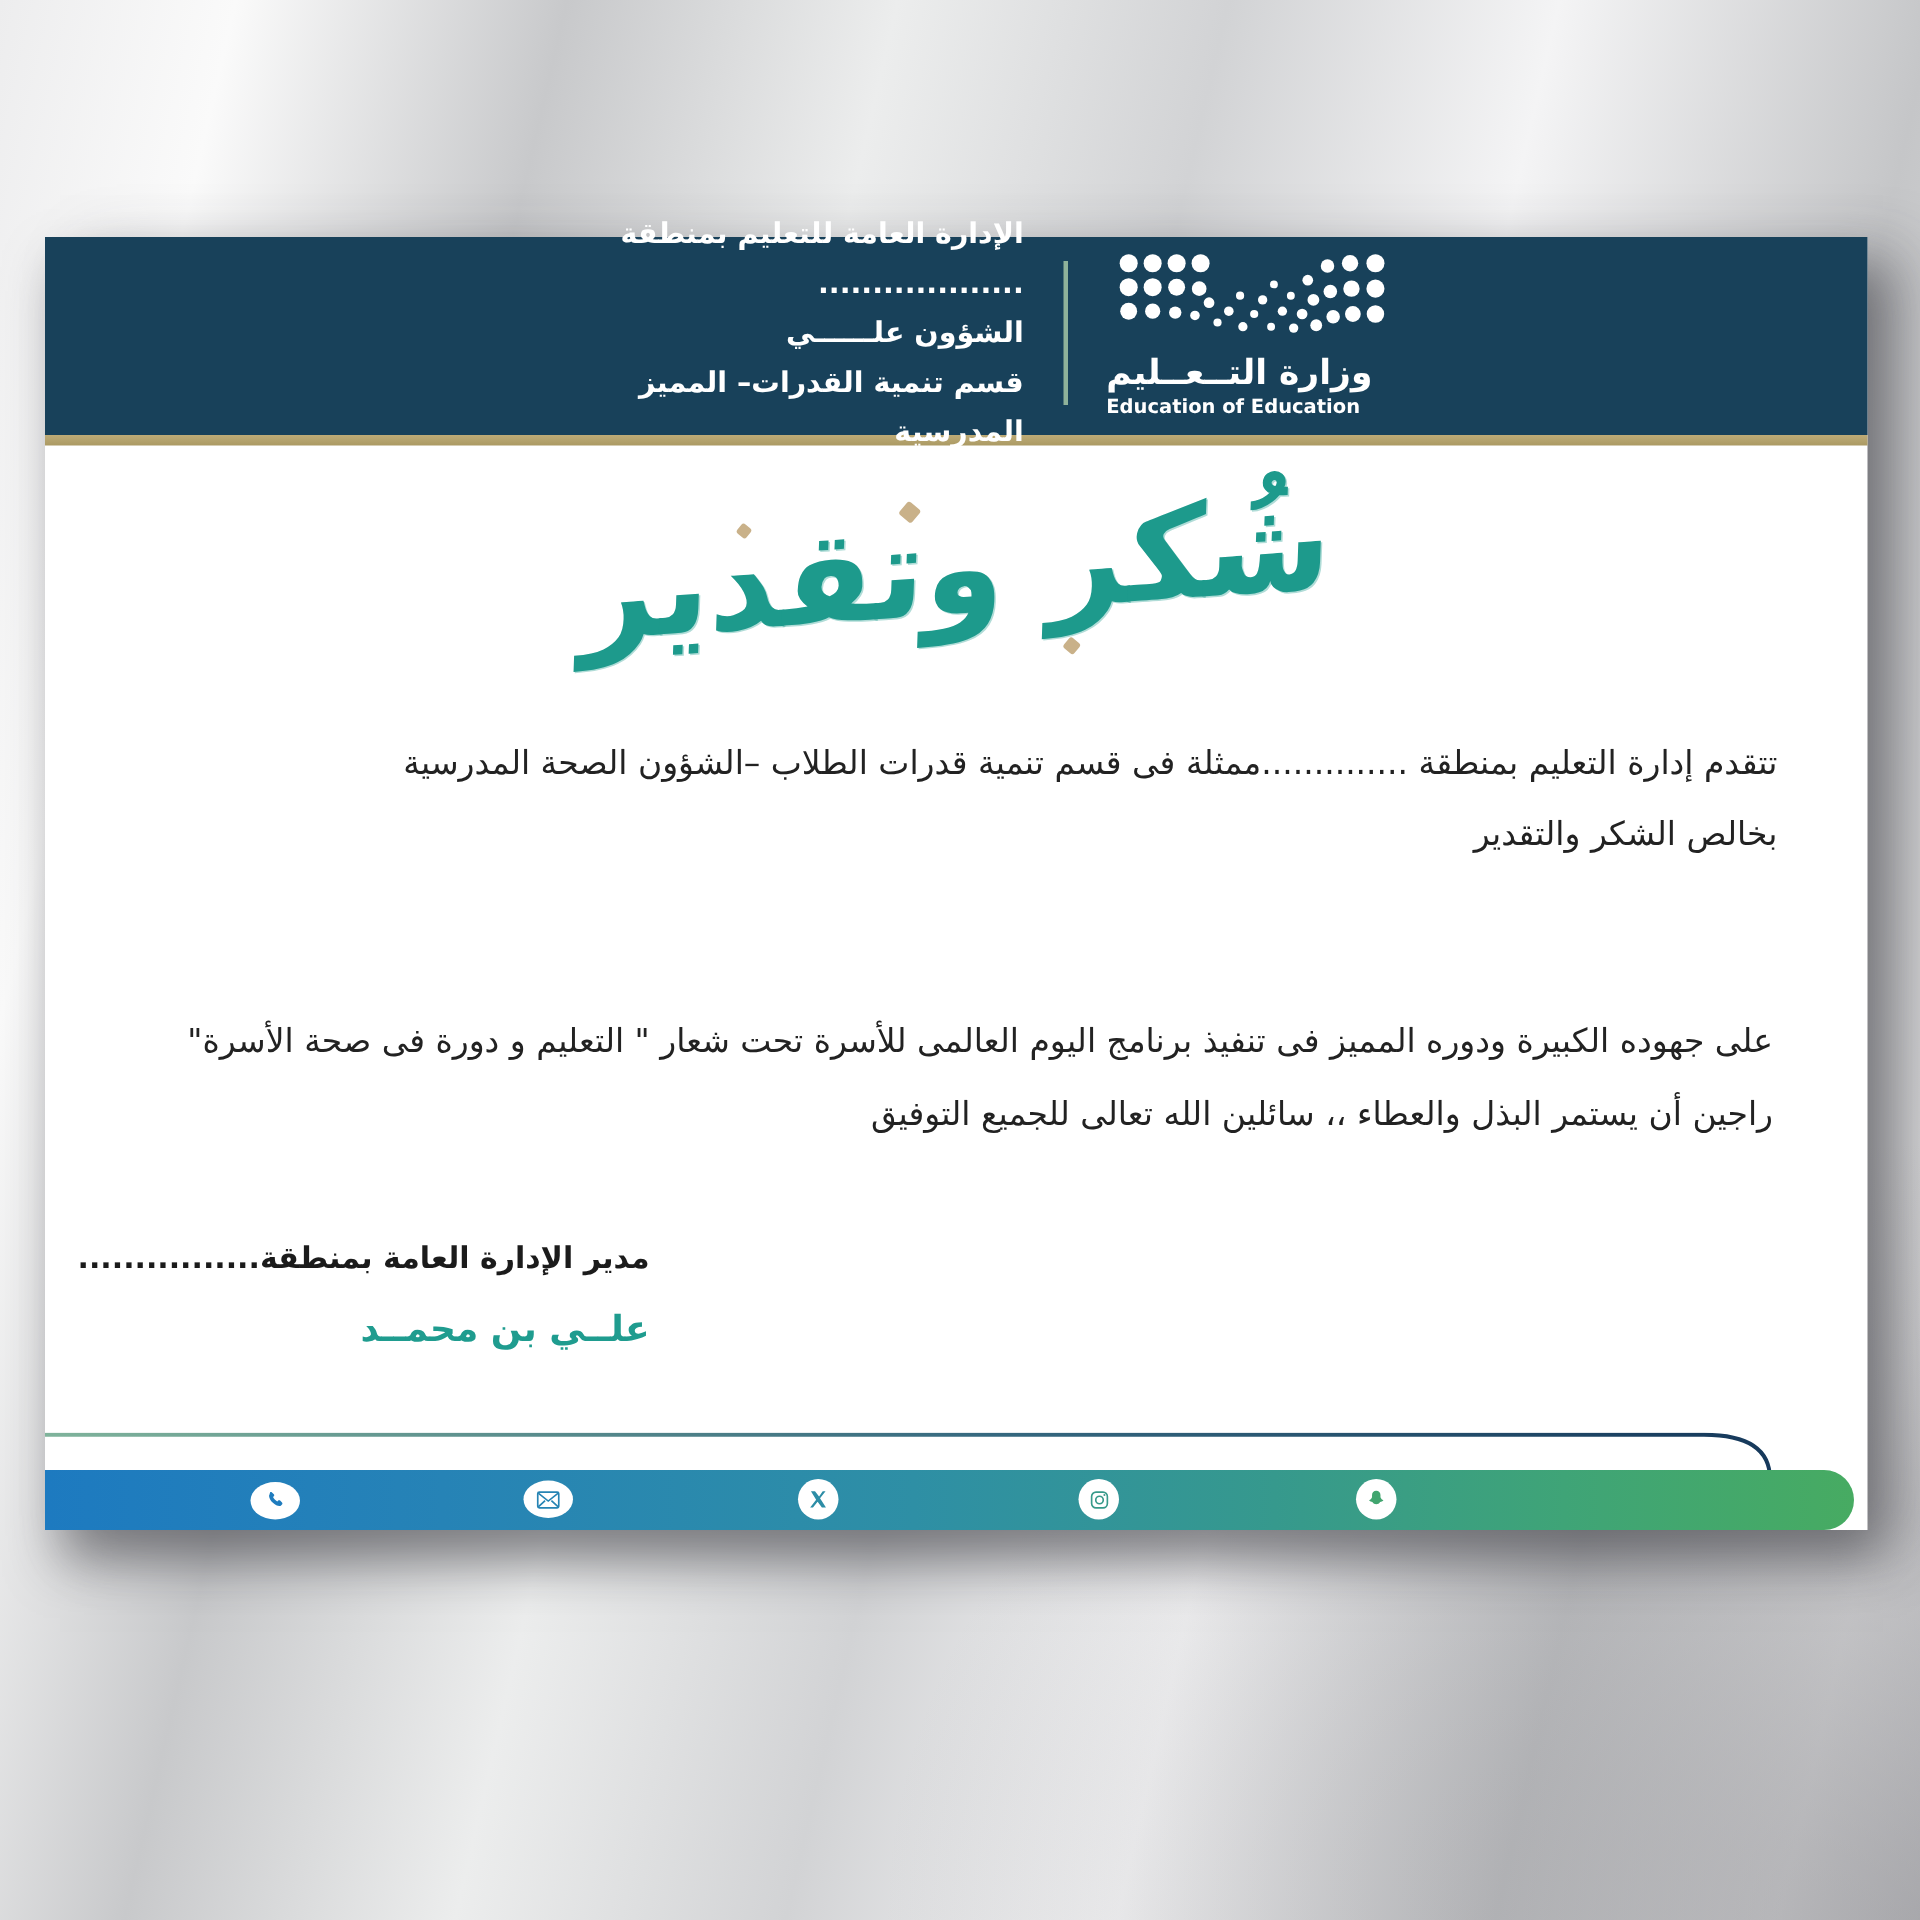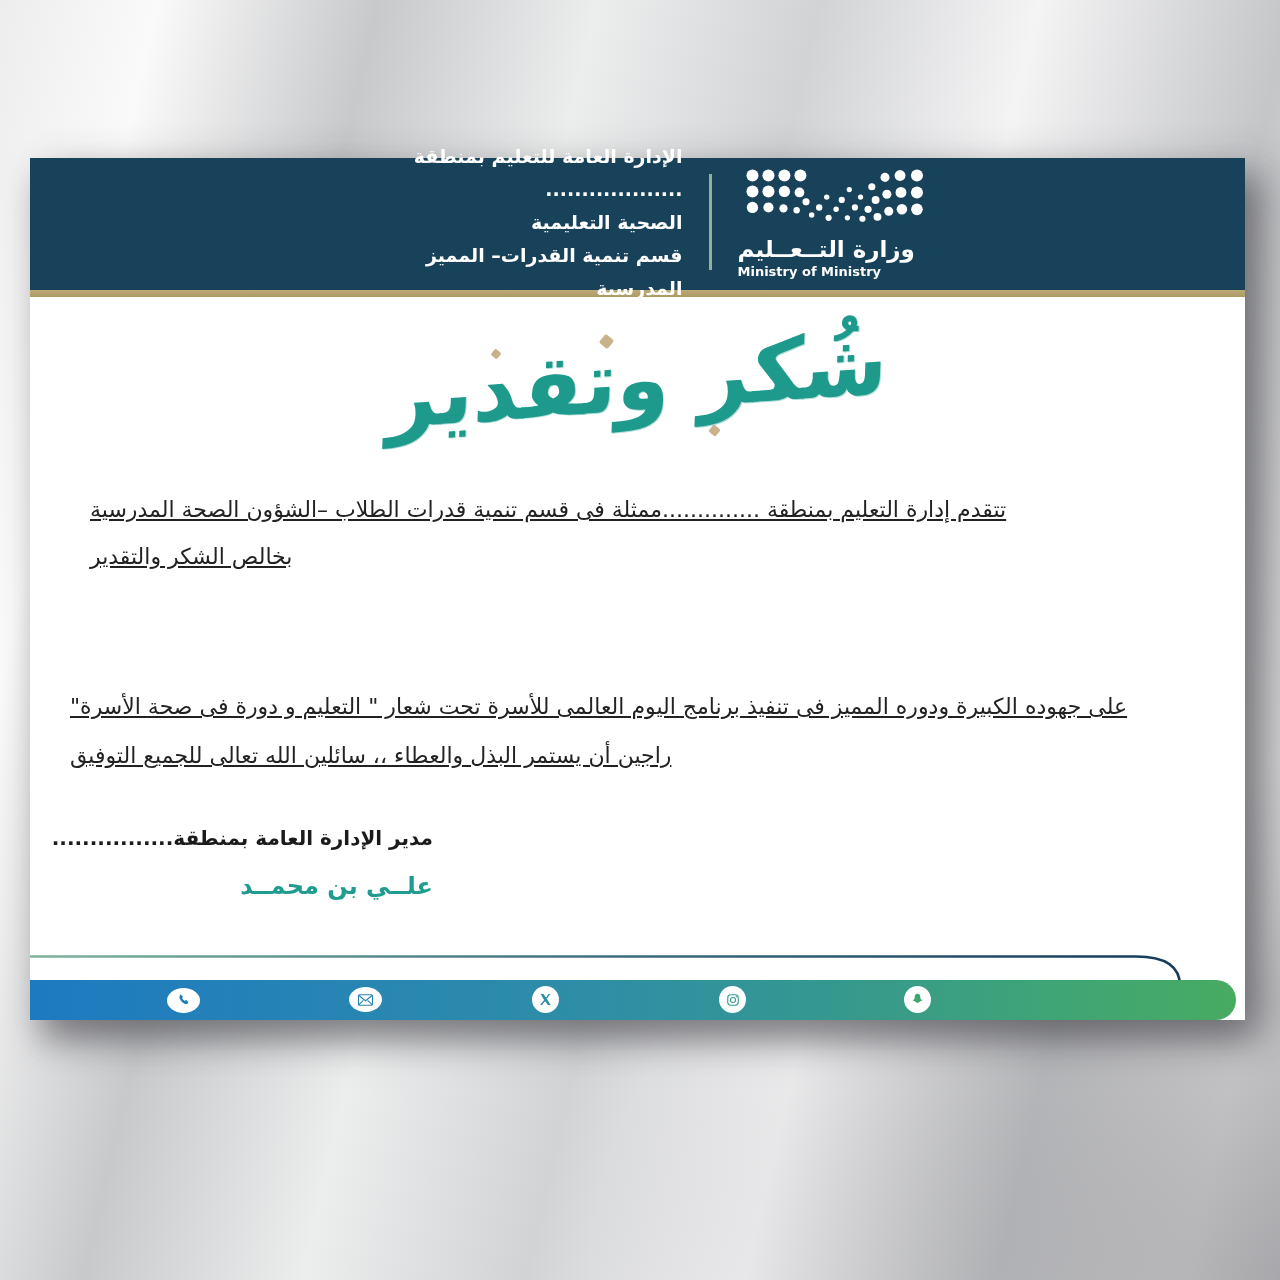--- a/index.html
+++ b/index.html
@@ -38,25 +38,25 @@
     display:inline-block; direction:rtl; color:#1d9a8c; font-size:86px; font-weight:bold;
     transform: rotate(-4deg) skewX(-6deg); letter-spacing:-2px;
     text-shadow: 1px 1px 0 rgba(29,154,140,.35);
   }
   .accent { position:absolute; background:#c9b189; width:11px; height:11px;
             border-radius:2px; transform:rotate(40deg); }
   .accent.a1 { left:47%; top:6px; }
   .accent.a2 { left:56%; top:96px; width:9px; height:9px; }
   .accent.a3 { left:38%; top:20px; width:8px; height:8px; }
   
-  .body-text { position:absolute; width:100%; direction:rtl; text-align:left;
-               color:#222;text-decoration:underline; }
+  .body-text { position:absolute; width:100%; direction:rtl; text-align:right;
+               color:#222; }
   .intro { top:328px; font-size:22px; line-height:47px; padding:0 60px; }
   .recipient { top:438px; font-size:26px; font-weight:bold; color:#1f9c8f; }
-  .reason { top:524px; font-size:22px; line-height:49px; padding:0 40px; }
+  .reason { top:512px; font-size:22px; line-height:49px; padding:0 63px; }
   
   .signature { position:absolute; left:58px; top:668px; width:345px; direction:rtl; }
   .sig-title { font-size:20px; font-weight:bold; color:#1b1b1b; text-align:left; 
                direction:rtl; white-space:nowrap; }
   .sig-name { margin-top:22px; font-size:24px; font-weight:bold; color:#1f9c8f;
               text-align:right; }
   
   .thin-line { position:absolute; left:0; top:797px; }
   .grad-bar {
     position:absolute; left:0; top:822px; width:1206px; height:40px;
@@ -76,21 +76,21 @@
   .si-snap     { left:874px; top:828px; color:#41a56f; }
 </style>
 </head>
 <body>
 
 <div class="card">
 
   <div class="header">
     <div class="dept">
       <div>الإدارة العامة للتعليم بمنطقة ...................</div>
-      <div>الصحية التعليمية</div>
+      <div>الشؤون علــــــي</div>
       <div>قسم تنمية القدرات– المميز المدرسية</div>
     </div>
     <div class="v-sep"></div>
     <div class="logo-block">
       <svg class="logo-dots" width="188" height="66" viewBox="0 0 200 70" fill="#ffffff">
         <circle cx="9" cy="10" r="6.4"></circle>
           <circle cx="26" cy="10" r="6.4"></circle>
           <circle cx="43" cy="10" r="6.4"></circle>
           <circle cx="60" cy="10" r="6.4"></circle>
         <circle cx="9" cy="27" r="6.4"></circle>
@@ -121,21 +121,21 @@
           <circle cx="152" cy="30" r="4.8"></circle>
           <circle cx="154" cy="48" r="4.8"></circle>
         <circle cx="166" cy="10" r="5.8"></circle>
           <circle cx="167" cy="28" r="5.8"></circle>
           <circle cx="168" cy="46" r="5.6"></circle>
         <circle cx="184" cy="10" r="6.4"></circle>
           <circle cx="184" cy="28" r="6.4"></circle>
           <circle cx="184" cy="46" r="6.2"></circle>
       </svg>
       <div class="ministry-ar">وزارة التــعــليم</div>
-      <div class="ministry-en">Ministry of Ministry</div>
+      <div class="ministry-en">Education of Education</div>
     </div>
   </div>
   <div class="gold-bar"></div>
 
   <div class="callig-wrap">
     <span class="accent a1"></span>
     <span class="accent a2"></span>
     <span class="accent a3"></span>
     <div class="callig">شُكر وتقدير</div>
   </div>

